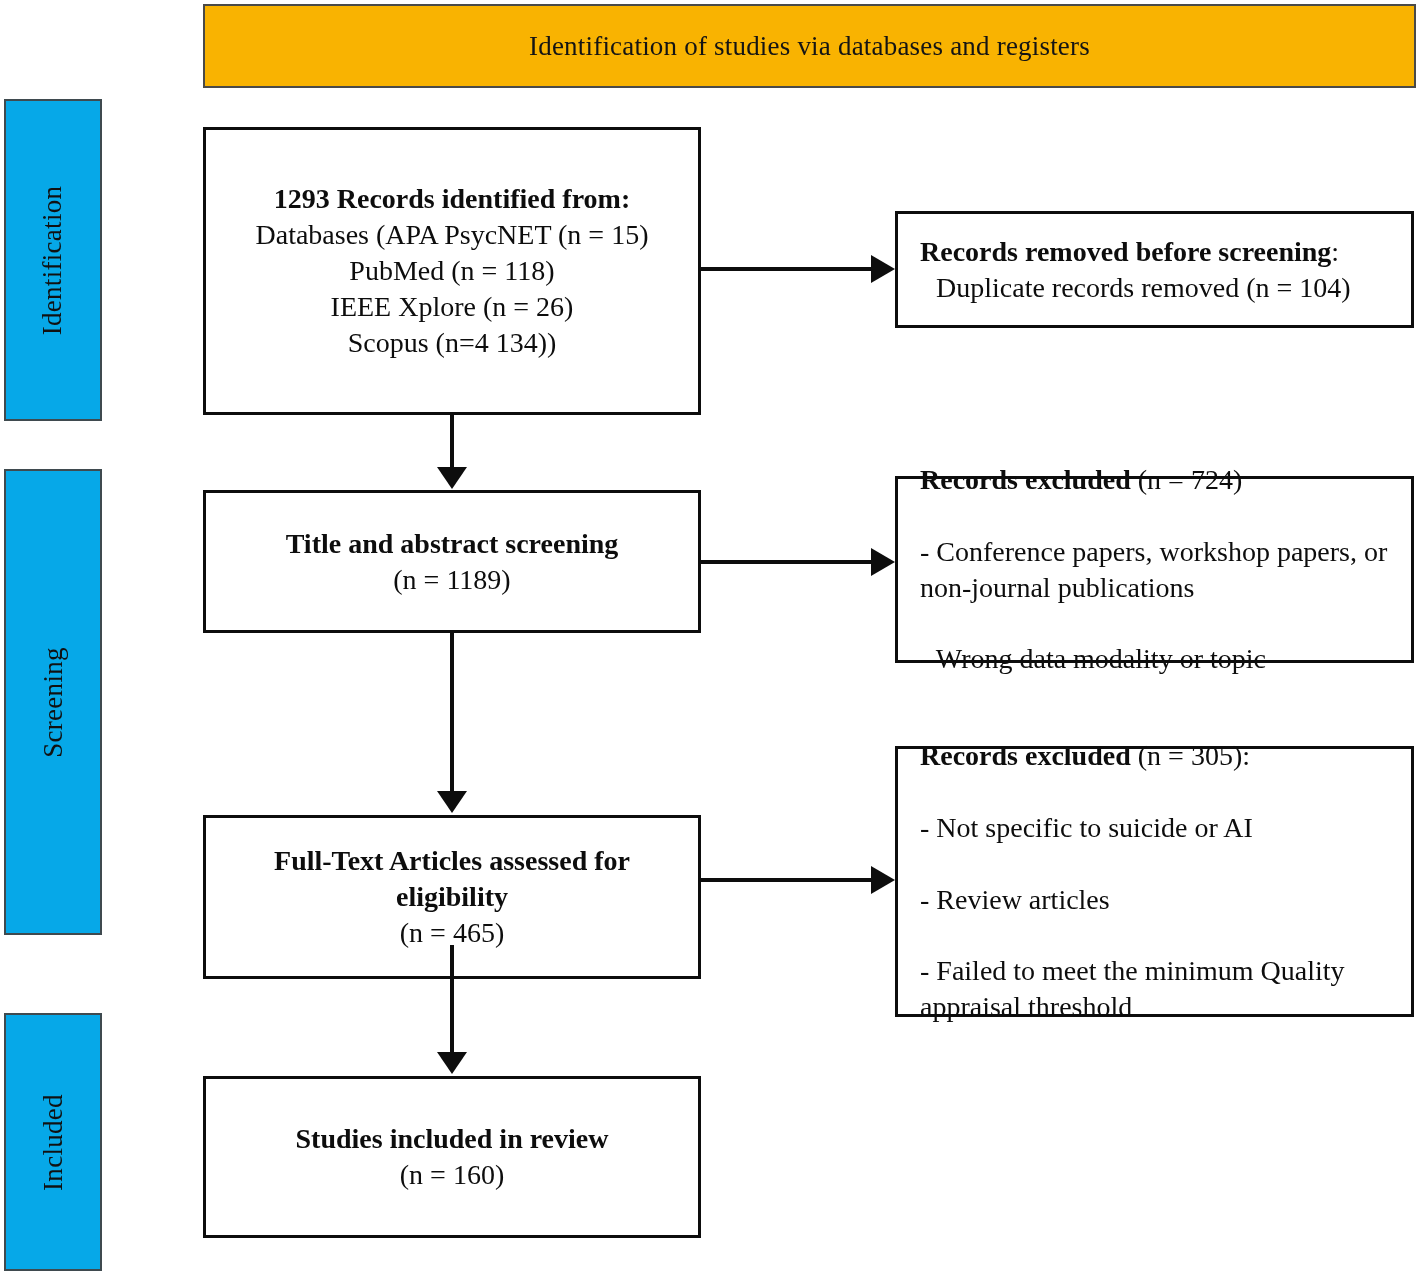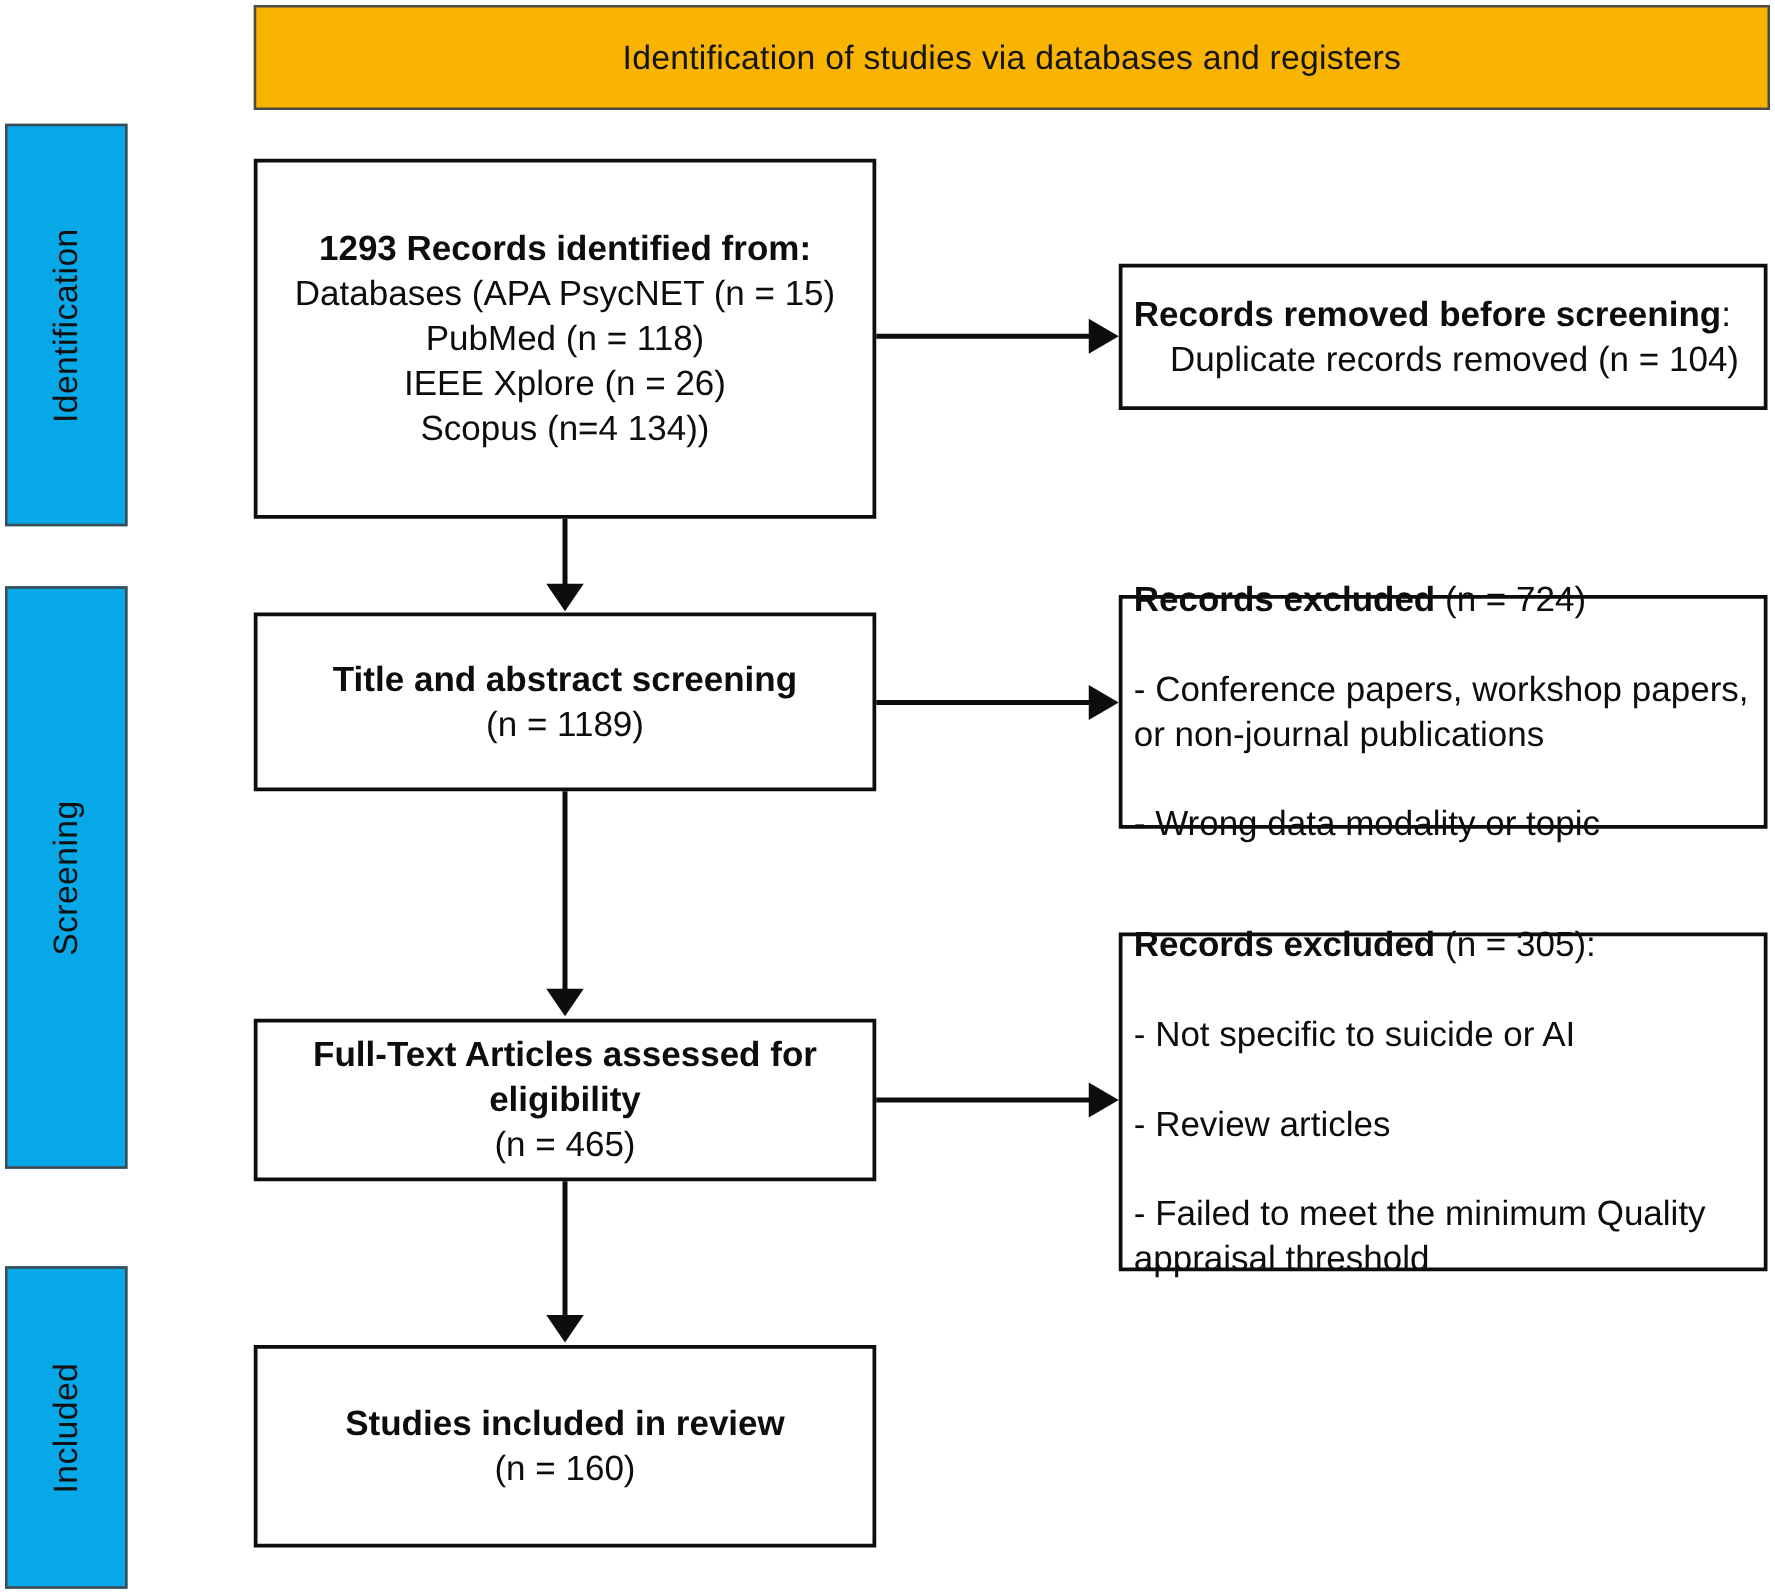--- a/index.html
+++ b/index.html
@@ -5,21 +5,21 @@
   html, body {
     margin: 0;
     padding: 0;
     background: #ffffff;
   }
   #page {
     position: relative;
     width: 1420px;
     height: 1275px;
     background: #ffffff;
-    font-family: Liberation Sans, sans-serif;
+    font-family: Liberation Serif, serif;
     overflow: hidden;
   }
 
   
   .banner {
     position: absolute;
     left: 203px;
     top: 4px;
     width: 1213px;
     height: 84px;
@@ -74,28 +74,28 @@
 
   .line {
     font-size: 28px;
     color: #0d0d0d;
     line-height: 1.28;
     white-space: nowrap;
   }
   .line.wrap { white-space: normal; margin-top: 36px; }
   .b { font-weight: bold; }
 
-  .box.left .line { padding-left: 9px; padding-right: 6px; }
+  .box.left .line { padding-left: 22px; padding-right: 6px; }
 
   
   #box-identified   { left: 203px; top: 127px;  width: 498px; height: 288px; }
   #box-removed      { left: 895px; top: 211px;  width: 519px; height: 117px; }
   #box-screening    { left: 203px; top: 490px;  width: 498px; height: 143px; }
   #box-excluded-724 { left: 895px; top: 476px;  width: 519px; height: 187px; }
-  #box-fulltext     { left: 203px; top: 815px;  width: 498px; height: 130px; }
+  #box-fulltext     { left: 203px; top: 815px;  width: 498px; height: 164px; }
   #box-excluded-305 { left: 895px; top: 746px;  width: 519px; height: 271px; }
   #box-included     { left: 203px; top: 1076px; width: 498px; height: 162px; }
   .v-stem {
     position: absolute;
     width: 4px;
     background: #0d0d0d;
     left: 450px;
   }
   .v-head {
     position: absolute;

